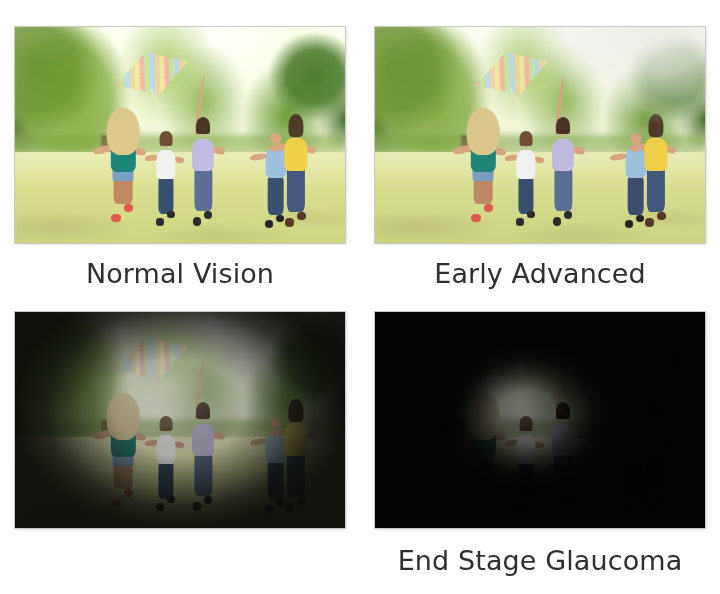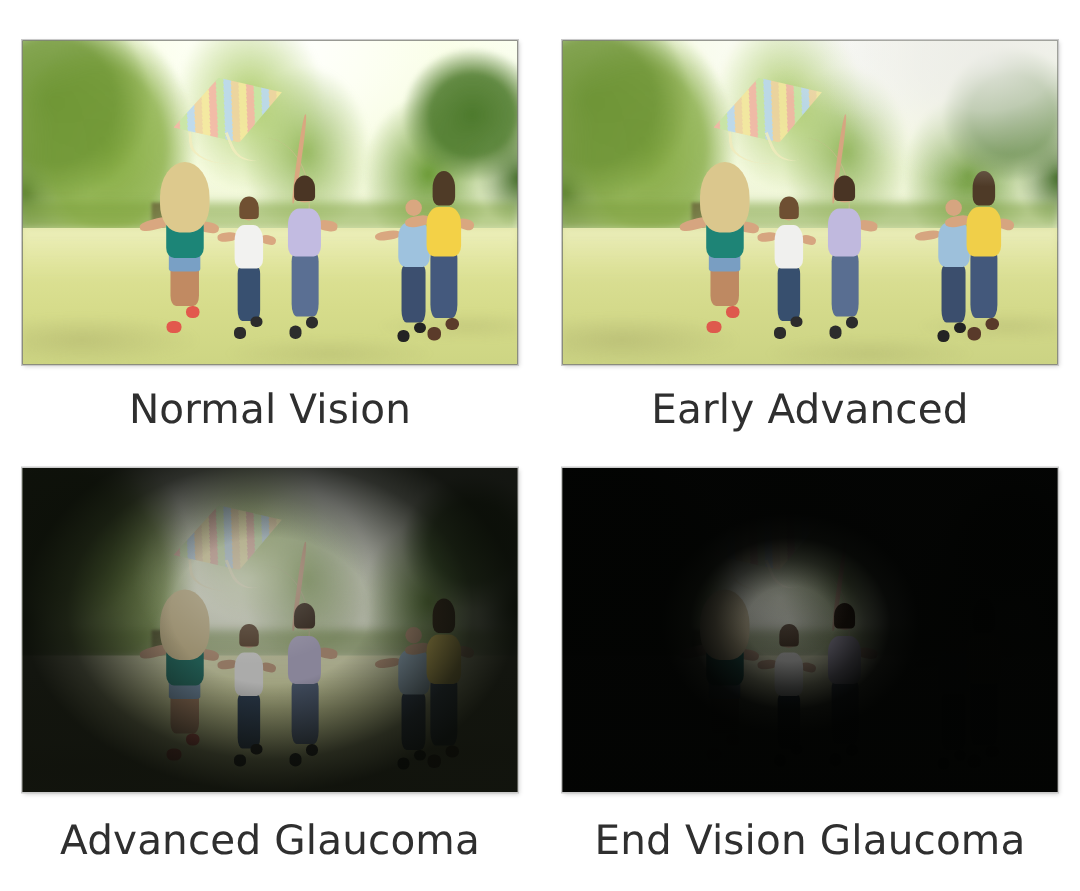--- a/index.html
+++ b/index.html
@@ -511,21 +511,20 @@
             <div class="legs" style="top:45%;width:86%;height:42%;background:#44597c"></div>
             <div class="torso" style="top:17%;width:110%;height:31%;background:#f2d14a"></div>
             <div class="head" style="width:60%;padding-bottom:60%"></div>
             <div style="position:absolute;left:50%;transform:translateX(-50%);top:-6%;width:72%;height:22%;background:#4f3b27;border-radius:50% 50% 26% 26%"></div>
             <div class="shoe" style="left:-2%;top:93%;background:#5a3b2a"></div>
             <div class="shoe" style="left:54%;top:87%;background:#5a3b2a"></div>
           </div>
         </div>
         <div class="overlay ov-advanced"></div>
       </div>
-      <div class="caption">Advanced Glaucoma</div>
     </div>
 
     <div class="panel row2">
       <div class="frame">
         <div class="scene s-endstage">
           <div class="sky"></div>
           <div class="treesL"></div>
           <div class="treesM"></div>
           <div class="treesR"></div>
           <div class="hedge"></div>
@@ -582,17 +581,17 @@
             <div class="legs" style="top:45%;width:86%;height:42%;background:#44597c"></div>
             <div class="torso" style="top:17%;width:110%;height:31%;background:#f2d14a"></div>
             <div class="head" style="width:60%;padding-bottom:60%"></div>
             <div style="position:absolute;left:50%;transform:translateX(-50%);top:-6%;width:72%;height:22%;background:#4f3b27;border-radius:50% 50% 26% 26%"></div>
             <div class="shoe" style="left:-2%;top:93%;background:#5a3b2a"></div>
             <div class="shoe" style="left:54%;top:87%;background:#5a3b2a"></div>
           </div>
         </div>
         <div class="overlay ov-endstage"></div>
       </div>
-      <div class="caption">End Vision Glaucoma</div>
+      <div class="caption">End Stage Glaucoma</div>
     </div>
 
   </div>
 </div>
 
 </body></html>

